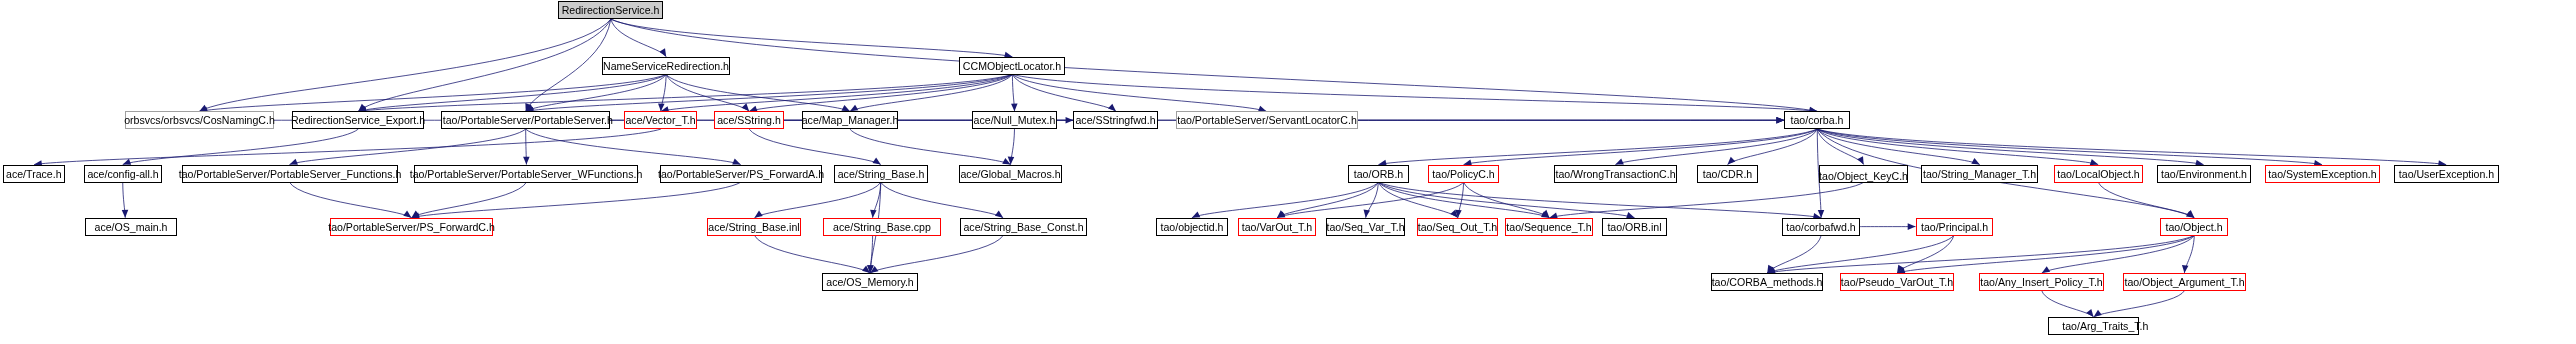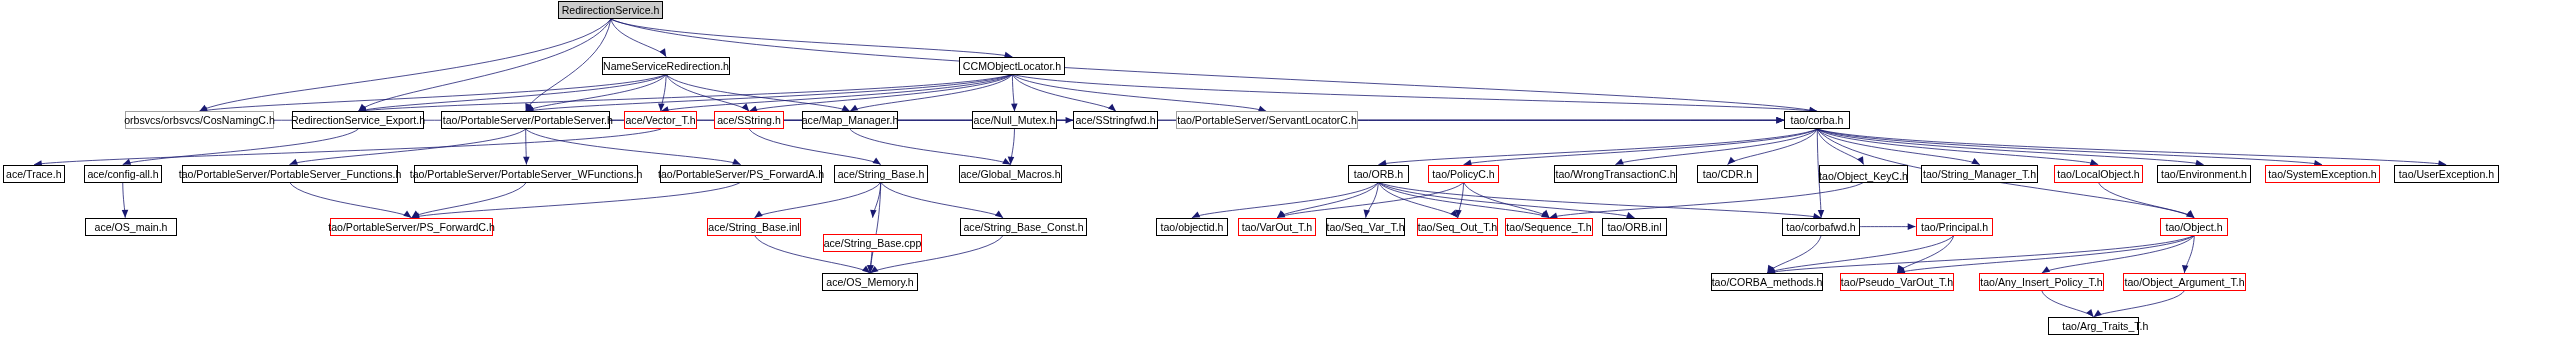--- a/index.html
+++ b/index.html
@@ -272,21 +272,21 @@
       </div>
       <div class="node" style="left: 85px; top: 218px; width: 92px;">
         <span>ace/OS_main.h</span>
       </div>
       <div class="node red" style="left: 330px; top: 218px; width: 163px;">
         <span>tao/PortableServer/PS_ForwardC.h</span>
       </div>
       <div class="node red" style="left: 707px; top: 218px; width: 94px;">
         <span>ace/String_Base.inl</span>
       </div>
-      <div class="node red" style="left: 823px; top: 234px; width: 99px;">
+      <div class="node red" style="left: 823px; top: 218px; width: 118px;">
         <span>ace/String_Base.cpp</span>
       </div>
       <div class="node" style="left: 960px; top: 218px; width: 127px; align-items: center;">
         <span>ace/String_Base_Const.h</span>
       </div>
       <div class="node" style="left: 1156px; top: 218px; width: 72px;">
         <span>tao/objectid.h</span>
       </div>
       <div class="node red" style="left: 1238px; top: 218px; width: 78px;">
         <span>tao/VarOut_T.h</span>

